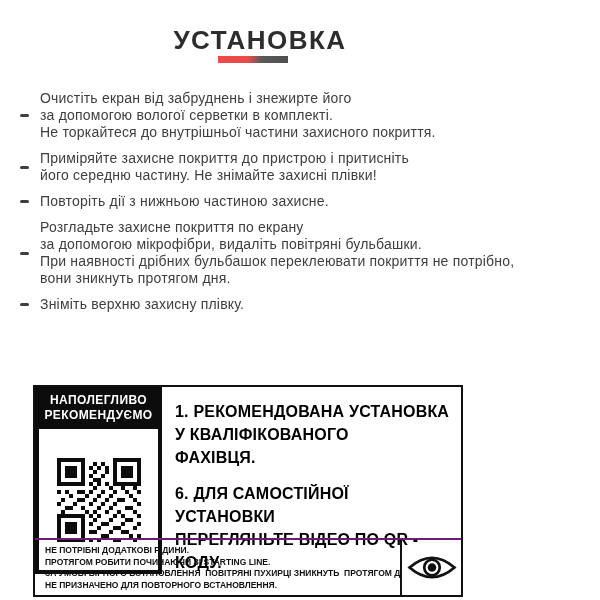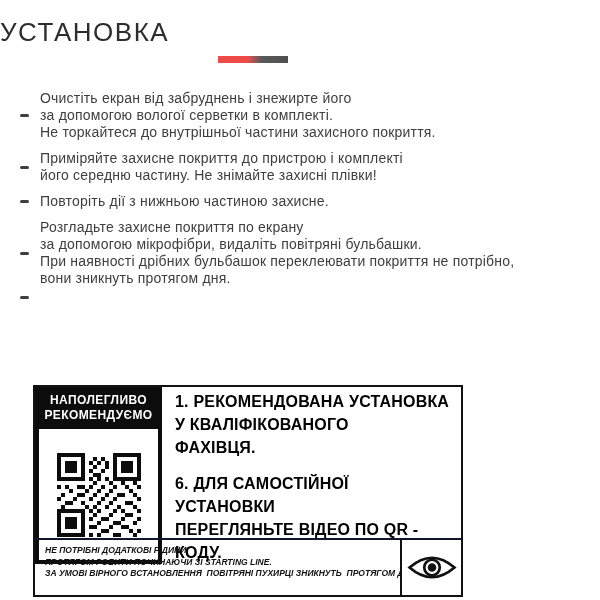--- a/index.html
+++ b/index.html
@@ -1,22 +1,22 @@
 <!DOCTYPE html>
 <html><head>
 <meta charset="utf-8">
 <style>
   html,body{margin:0;padding:0;background:#fff;}
   .page{
     position:relative;width:600px;height:600px;background:#ffffff;overflow:hidden;
     font-family:"Liberation Sans",sans-serif;color:#3e3e3e;
   }
   .title{
-    position:absolute;left:0;top:17px;width:504px;text-align:left;
-    font-size:26px;font-weight:400;letter-spacing:1.5px;color:#2d2d2d;margin:0;
+    position:absolute;left:0;top:17px;width:504px;text-align:center;
+    font-size:26px;font-weight:700;letter-spacing:1.5px;color:#2d2d2d;margin:8px;
   }
   .divider-bar{
     position:absolute;left:218px;top:56px;width:70px;height:7px;
     background:linear-gradient(90deg,#ef4a4a 0%,#ef4a4a 42%,#5a5a5a 62%,#4f4f4f 100%);
   }
   .steps{
     position:absolute;left:10px;top:80px;width:585px;list-style:none;margin:10px;padding:0;
   }
   .step{display:flex;align-items:center;margin-bottom:9px;}
   .dash{flex:0 0 9px;height:3px;background:#3e3e3e;border-radius:1.5px;margin-right:11px;}
@@ -32,28 +32,28 @@
   .left-cell{background:#0c0c0c;display:flex;flex-direction:column;min-height:0;}
   .badge{
     color:#fff;font-weight:bold;font-size:12px;line-height:15px;text-align:center;
     padding:6px 2px 6px 2px;white-space:pre-line;letter-spacing:0.4px;
   }
   .qr-wrap{
     flex:1;background:#fff;margin:0 4px 4px 4px;
     display:flex;align-items:center;justify-content:center;min-height:0;
   }
   .qr-wrap svg{width:86px;height:84px;}
-  .right-cell{padding:3px 8px 0 13px;}
+  .right-cell{padding:13px 8px 0 13px;}
   .rec{
     font-weight:bold;font-size:16px;line-height:23px;color:#000;
     white-space:pre-line;margin:0;letter-spacing:0.2px;
   }
   .rec-2{margin-top:13px;}
   .notice-bottom{
-    border-top:2px solid #0f172a;display:grid;grid-template-columns:1fr 61px;min-height:0;font-style:italic;
+    border-top:2px solid #701a75;display:grid;grid-template-columns:1fr 61px;min-height:0;
   }
   .fine{padding:5px 4px 0 10px;overflow:hidden;}
   .fine-line{
     font-size:8.5px;font-weight:bold;line-height:11.5px;white-space:pre;color:#111;
   }
   .eye-cell{
     border-left:2px solid #111;display:flex;align-items:center;justify-content:center;
   }
   .eye-cell svg{width:50px;height:31px;}
 </style>
@@ -67,36 +67,37 @@
 
   <ul class="steps">
     <li class="step">
       <span class="dash"></span>
       <span class="step-text">Очистіть екран від забруднень і знежирте його
 за допомогою вологої серветки в комплекті.
 Не торкайтеся до внутрішньої частини захисного покриття.</span>
     </li>
     <li class="step">
       <span class="dash"></span>
-      <span class="step-text">Приміряйте захисне покриття до пристрою і комплекті
+      <span class="step-text">Приміряйте захисне покриття до пристрою і притисніть
 його середню частину. Не знімайте захисні плівки!</span>
     </li>
     <li class="step">
       <span class="dash"></span>
       <span class="step-text">Повторіть дії з нижньою частиною захисне.</span>
     </li>
     <li class="step">
       <span class="dash"></span>
       <span class="step-text">Розгладьте захисне покриття по екрану
 за допомогою мікрофібри, видаліть повітряні бульбашки.
 При наявності дрібних бульбашок переклеювати покриття не потрібно,
 вони зникнуть протягом дня.</span>
     </li>
     <li class="step">
       <span class="dash"></span>
+      <span class="step-text">Зніміть верхню захисну плівку.</span>
     </li>
   </ul>
 
   <div class="notice">
     <div class="notice-main">
       <div class="left-cell">
         <div class="badge">НАПОЛЕГЛИВО
 РЕКОМЕНДУЄМО</div>
         <div class="qr-wrap">
           <svg viewBox="0 0 21 21" shape-rendering="crispEdges" aria-hidden="true">
@@ -119,20 +120,21 @@
 ФАХІВЦЯ.</p>
         <p class="rec rec-2">6. ДЛЯ САМОСТІЙНОЇ УСТАНОВКИ
 ПЕРЕГЛЯНЬТЕ ВІДЕО ПО QR - КОДУ.</p>
       </div>
     </div>
     <div class="notice-bottom">
       <div class="fine">
         <div class="fine-line">НЕ ПОТРІБНІ ДОДАТКОВІ РІДИНИ.</div>
         <div class="fine-line">ПРОТЯГОМ РОБИТИ ПОЧИНАЮЧИ ЗІ STARTING LINE.</div>
         <div class="fine-line">ЗА УМОВІ ВІРНОГО ВСТАНОВЛЕННЯ  ПОВІТРЯНІ ПУХИРЦІ ЗНИКНУТЬ  ПРОТЯГОМ ДОБИ.</div>
+        <div class="fine-line">НЕ ПРИЗНАЧЕНО ДЛЯ ПОВТОРНОГО ВСТАНОВЛЕННЯ.</div>
       </div>
       <div class="eye-cell">
         <svg viewBox="0 0 64 40" aria-hidden="true">
           <path d="M3 20 Q32 -5 61 20 Q32 45 3 20 Z" fill="none" stroke="#111" stroke-width="3.5"></path>
           <circle cx="32" cy="20" r="10" fill="none" stroke="#111" stroke-width="3.5"></circle>
           <circle cx="32" cy="20" r="5.5" fill="#111"></circle>
         </svg>
       </div>
     </div>
   </div>

